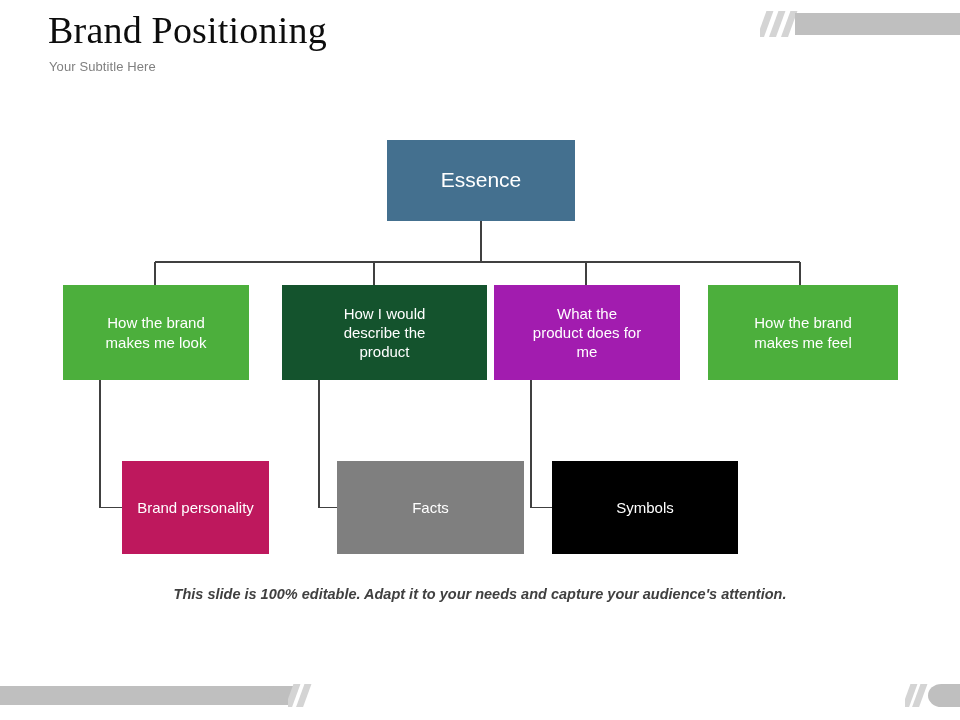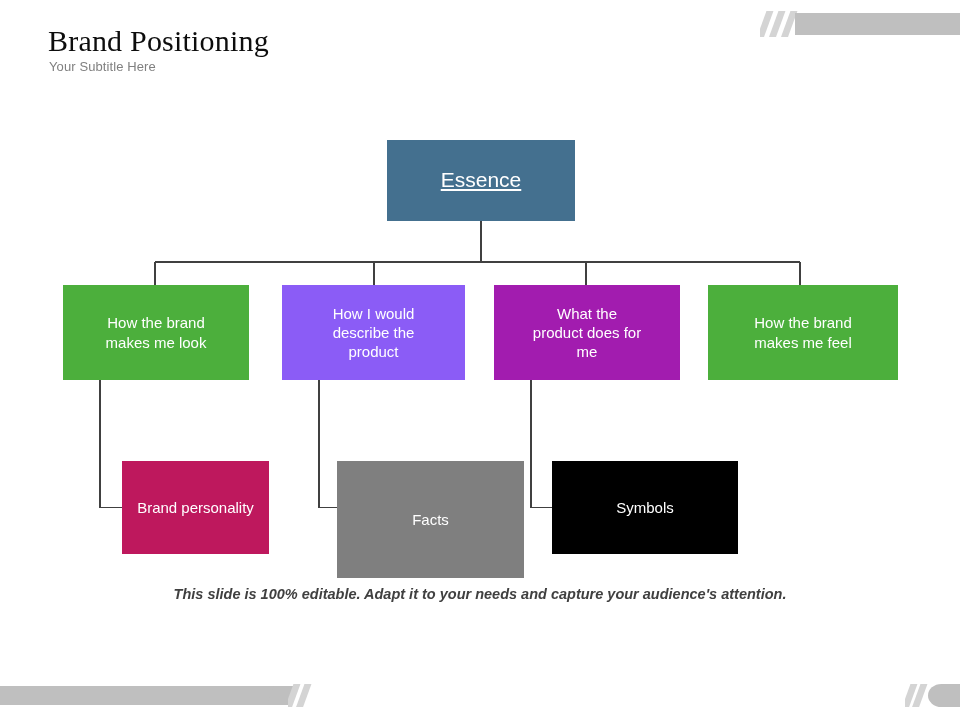--- a/index.html
+++ b/index.html
@@ -13,23 +13,23 @@
     height: 720px;
     background: #ffffff;
     overflow: hidden;
     font-family: "Liberation Sans", sans-serif;
   }
 
   
   #slide-title {
     position: absolute;
     left: 48px;
-    top: 24px;
+    top: 8px;
     font-family: "Liberation Serif", serif;
-    font-size: 30px;
+    font-size: 38px;
     font-weight: normal;
     color: #0d0d0d;
     letter-spacing: 0.2px;
     white-space: nowrap;
   }
   #slide-subtitle {
     position: absolute;
     left: 49px;
     top: 59px;
     font-size: 13px;
@@ -185,49 +185,49 @@
         <line x1="800" y1="262" x2="800" y2="285"></line>
         <line x1="100" y1="380" x2="100" y2="507.5"></line>
         <line x1="100" y1="507.5" x2="122" y2="507.5"></line>
         <line x1="319" y1="380" x2="319" y2="507.5"></line>
         <line x1="319" y1="507.5" x2="337" y2="507.5"></line>
         <line x1="531" y1="380" x2="531" y2="507.5"></line>
         <line x1="531" y1="507.5" x2="552" y2="507.5"></line>
       </g>
   </svg>
 
-  <div id="node-root" class="node node-essence" style="left: 387px; top: 140px; width: 188px; height: 81px; background: rgb(68, 112, 143); text-decoration: underline;">
+  <div id="node-root" class="node node-essence" style="left: 387px; top: 140px; width: 188px; height: 81px; background: rgb(68, 112, 143);">
     <span class="node-label">Essence</span>
   </div>
 
   <div id="branch-nodes">
       <div class="node node-green" style="background: rgb(76, 175, 60); left: 63px; top: 285px; width: 186px; height: 95px;">
         <span class="node-label">How the brand
 makes me look</span>
       </div>
-      <div class="node node-green" style="background: #8b5cf6; left: 282px; top: 285px; width: 183px; height: 95px;">
+      <div class="node node-green" style="background: #14532d; left: 282px; top: 285px; width: 205px; height: 95px;">
         <span class="node-label">How I would
 describe the
 product</span>
       </div>
       <div class="node node-green" style="background: #a21caf; left: 494px; top: 285px; width: 186px; height: 95px;">
         <span class="node-label">What the
 product does for
 me</span>
       </div>
       <div class="node node-green" style="background: rgb(76, 175, 60); left: 708px; top: 285px; width: 190px; height: 95px;">
         <span class="node-label">How the brand
 makes me feel</span>
       </div>
     </div>
   <div id="leaf-nodes">
       <div class="node node-gray" style="background: #be185d; left: 122px; top: 461px; width: 147px; height: 93px;">
         <span class="node-label">Brand personality</span>
       </div>
-      <div class="node node-gray" style="background: rgb(127, 127, 127); left: 337px; top: 461px; width: 187px; height: 117px;">
+      <div class="node node-gray" style="background: rgb(127, 127, 127); left: 337px; top: 461px; width: 187px; height: 93px;">
         <span class="node-label">Facts</span>
       </div>
       <div class="node node-gray" style="background: #000000; left: 552px; top: 461px; width: 186px; height: 93px;">
         <span class="node-label">Symbols</span>
       </div>
     </div>
 
   <div id="footer-note">This slide is 100% editable. Adapt it to your needs and capture your audience's attention.</div>
 
 </div>

